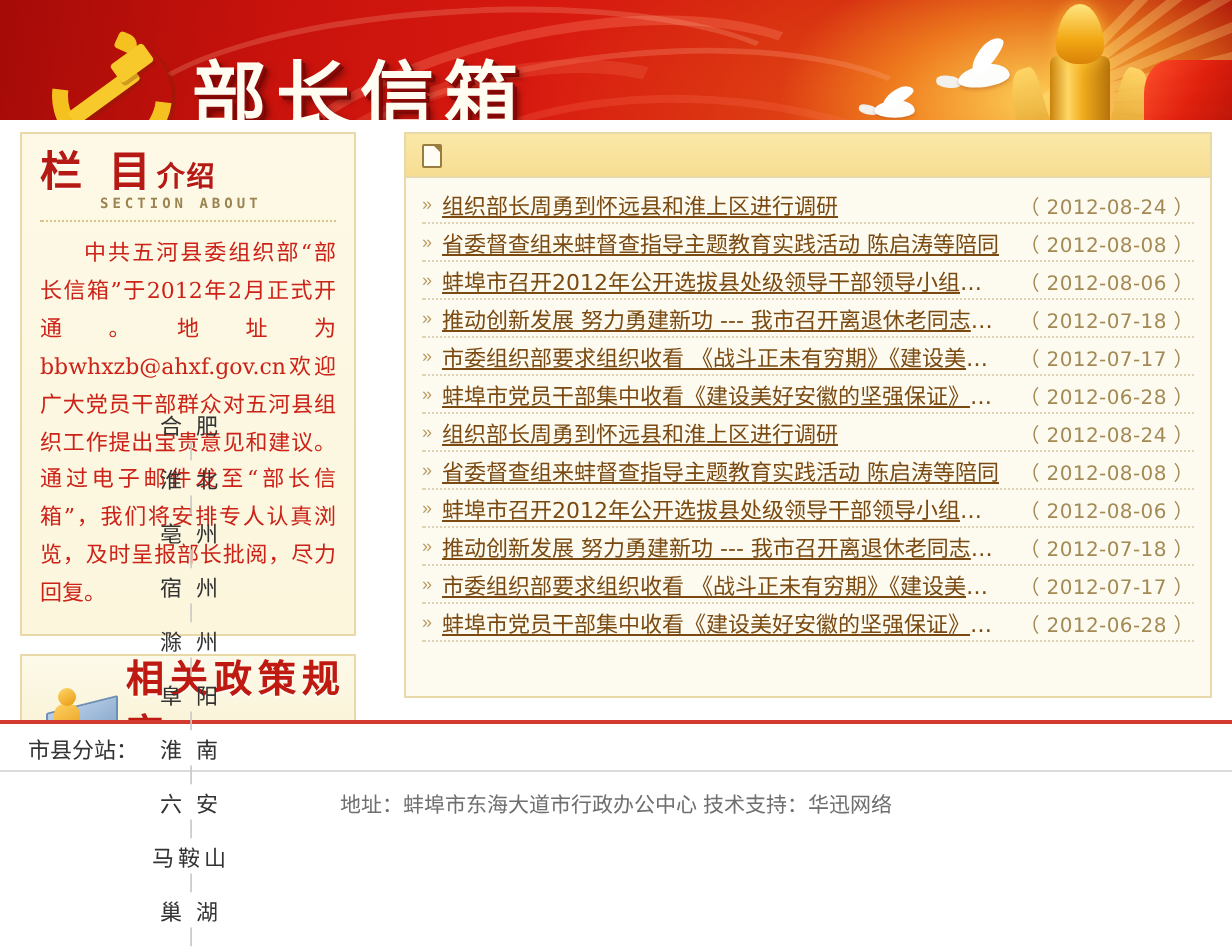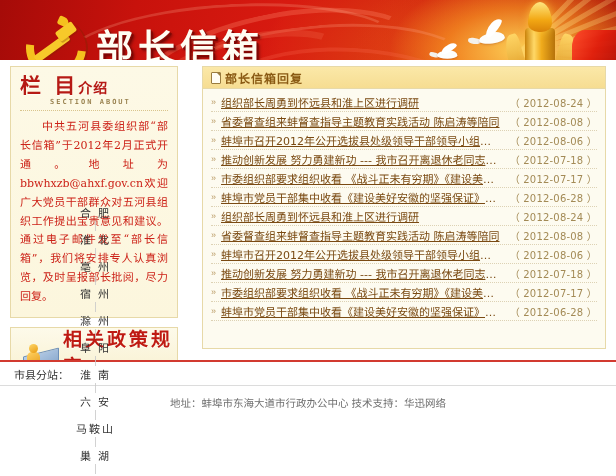--- a/index.html
+++ b/index.html
@@ -559,21 +559,20 @@
 
     </div>
 
     <div class="col-right">
       <div class="panel list-panel">
         <div class="list-head">
           <span class="doc-icon">
             <span class="sheet"></span>
               <span class="fold"></span>
           </span>
-          <span class="list-head-title">部长信箱回复</span>
         </div>
         <div class="list-body" id="list-body">
             <div class="row">
               <span class="bullet">»</span>
               <a class="title" href="#">组织部长周勇到怀远县和淮上区进行调研</a>
               <span class="date">（ 2012-08-24 ）</span>
             </div>
             <div class="row">
               <span class="bullet">»</span>
               <a class="title" href="#">省委督查组来蚌督查指导主题教育实践活动 陈启涛等陪同</a>

